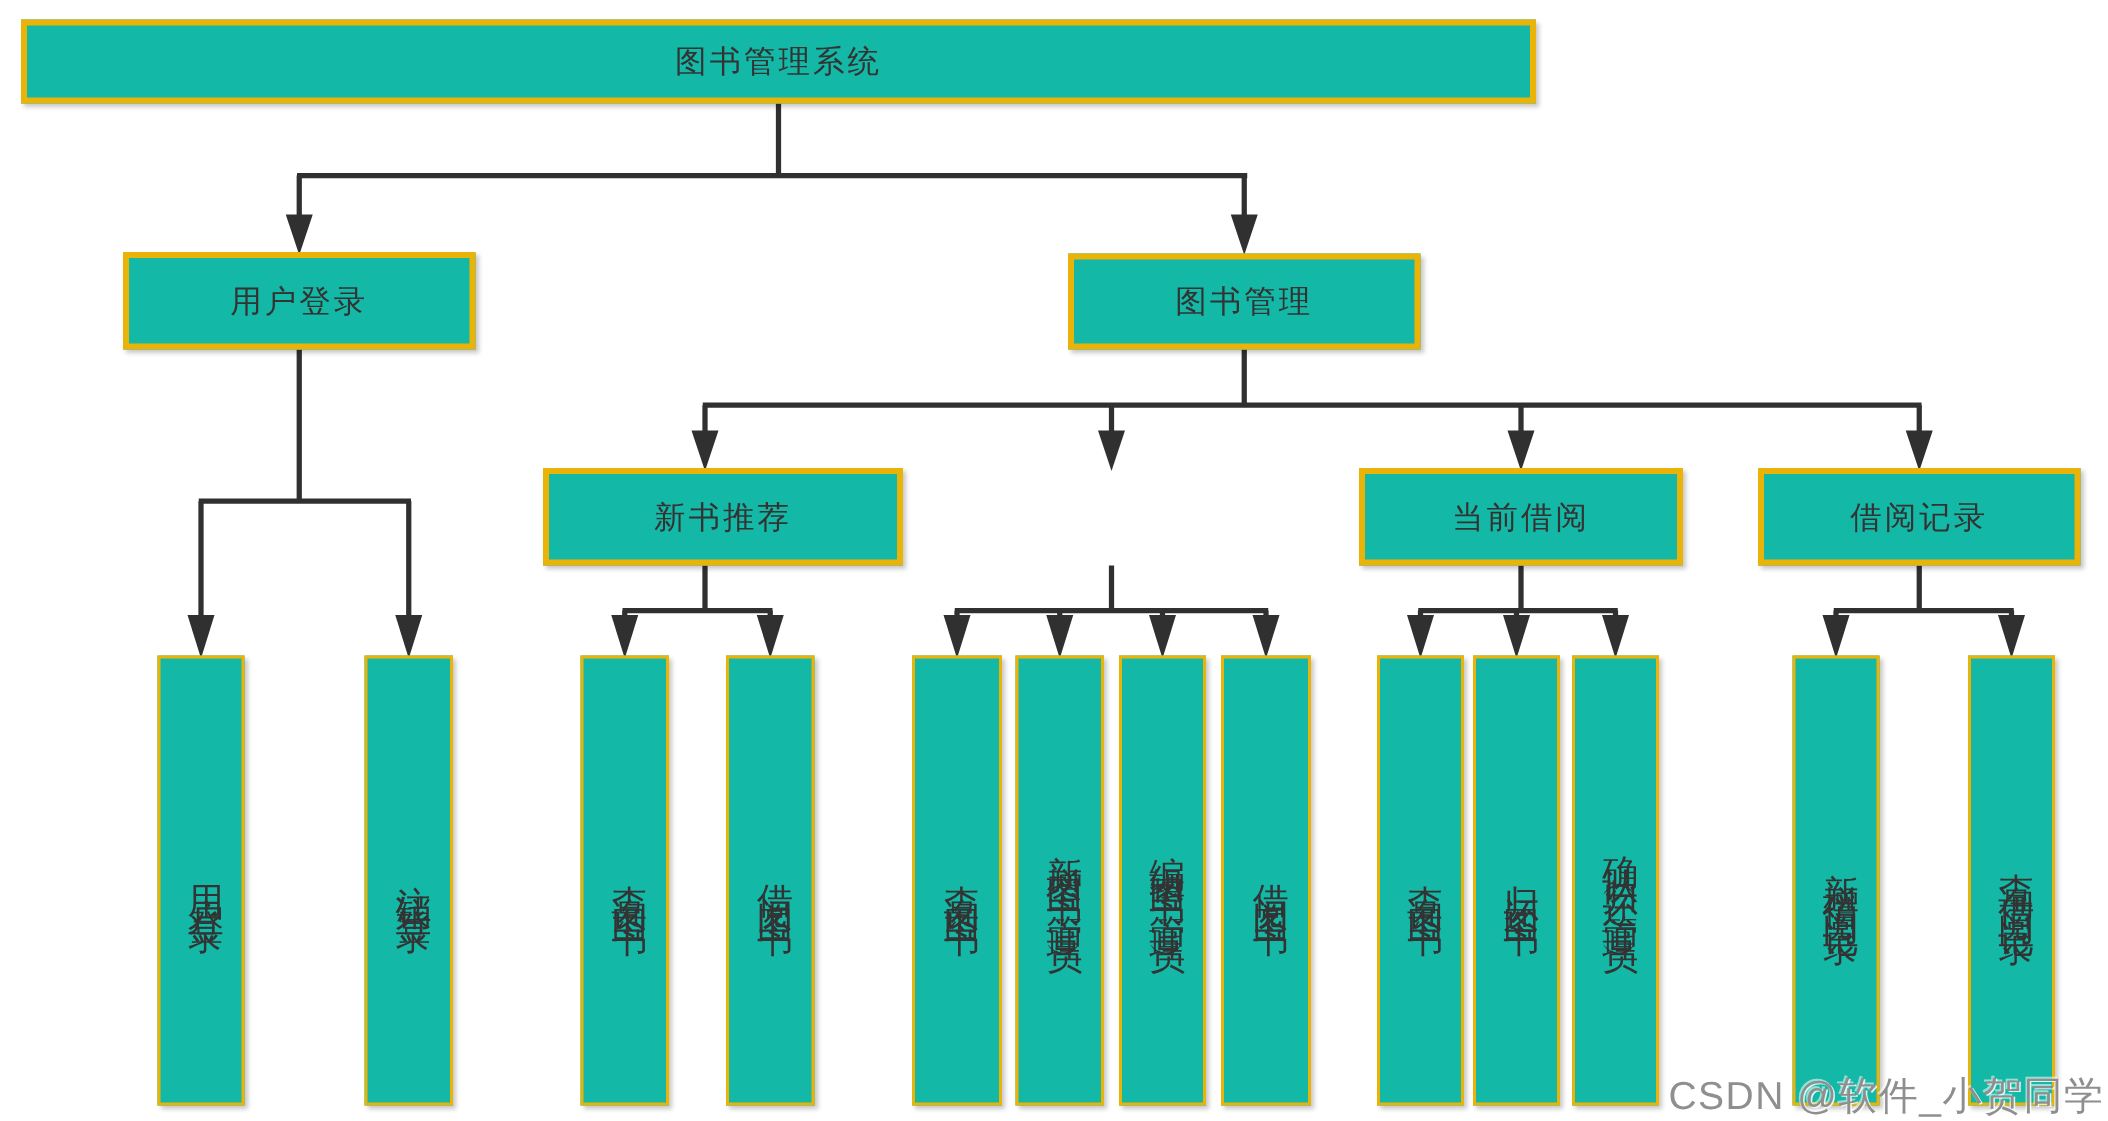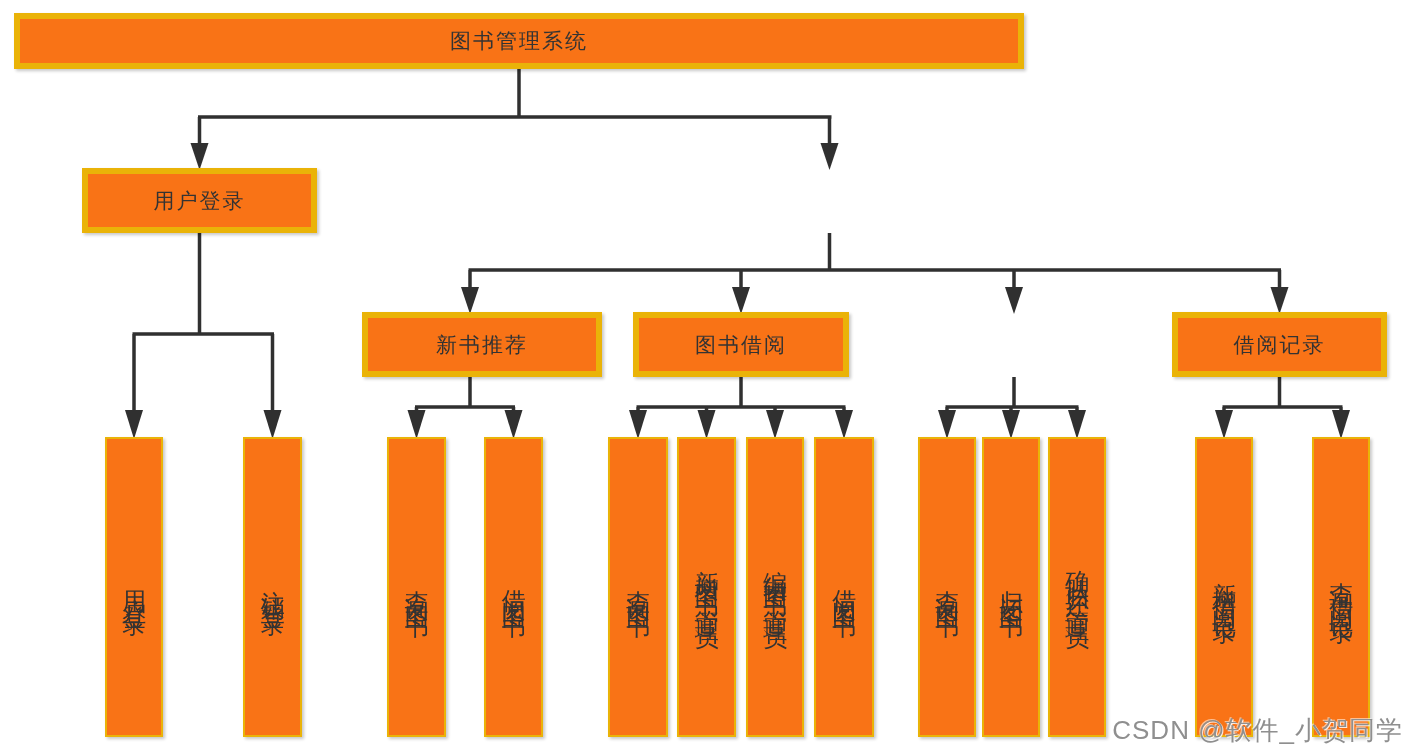--- a/index.html
+++ b/index.html
@@ -19,27 +19,28 @@
   }
   .connector-svg {
     position: absolute;
     left: 0;
     top: 0;
     z-index: 0;
   }
   .box {
     position: absolute;
     box-sizing: border-box;
-    background: #f97316;
-    border: 6px solid #eab308;
+    background: #14b8a6;
+    border: 4px solid #eab308;
     display: flex;
     align-items: center;
     justify-content: center;
     z-index: 1;
     box-shadow: 2px 2px 3px rgba(0,0,0,0.22);
+    font-family: Liberation Mono, monospace;
   }
   .leaf {
     border-width: 2.5px;
   }
   .hlabel {
     font-size: 21px;
     letter-spacing: 2px;
     color: #333333;
     white-space: nowrap;
   }
@@ -101,26 +102,29 @@
     </g>
   </svg>
 
   <div class="box" style="left:14px; top:13px; width:1010px; height:56px;">
     <span class="hlabel">图书管理系统</span>
   </div>
 
   <div class="box" style="left:82px; top:168px; width:235px; height:65px;">
     <span class="hlabel">用户登录</span>
   </div>
+  <div class="box" style="left:712px; top:169px; width:235px; height:64px;">
+    <span class="hlabel">图书管理</span>
+  </div>
 
   <div class="box" style="left:362px; top:312px; width:240px; height:65px;">
     <span class="hlabel">新书推荐</span>
   </div>
-  <div class="box" style="left:633px; top:312px; width:216px; height:65px;">
-    <span class="hlabel">图书借阅</span>
+  <div class="box" style="left:906px; top:312px; width:216px; height:65px;">
+    <span class="hlabel">当前借阅</span>
   </div>
   <div class="box" style="left:1172px; top:312px; width:215px; height:65px;">
     <span class="hlabel">借阅记录</span>
   </div>
 
   <div class="box leaf" style="left:105px; top:437px; width:58px; height:300px;">
     <span class="vlabel">用户登录</span>
   </div>
   <div class="box leaf" style="left:243px; top:437px; width:59px; height:300px;">
     <span class="vlabel">注销登录</span>

